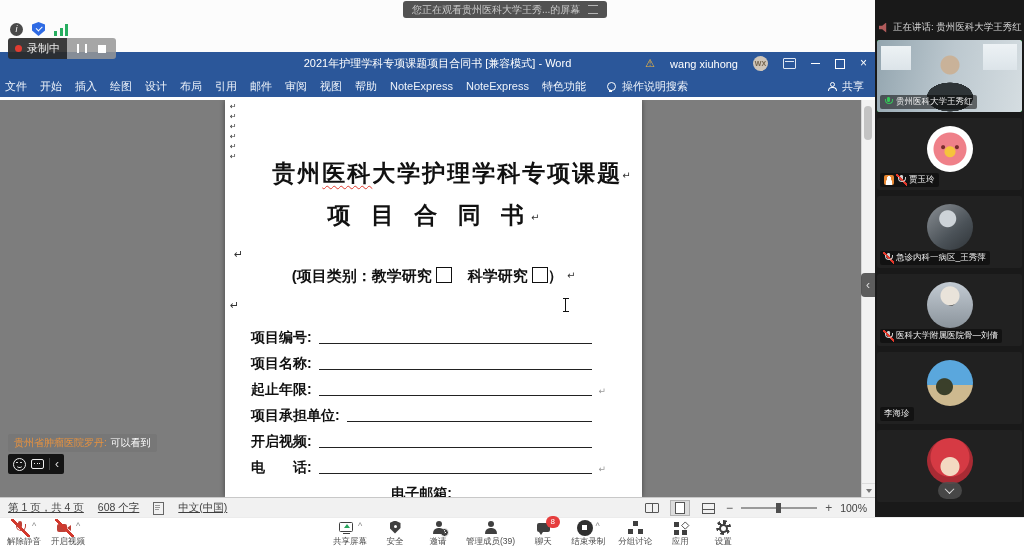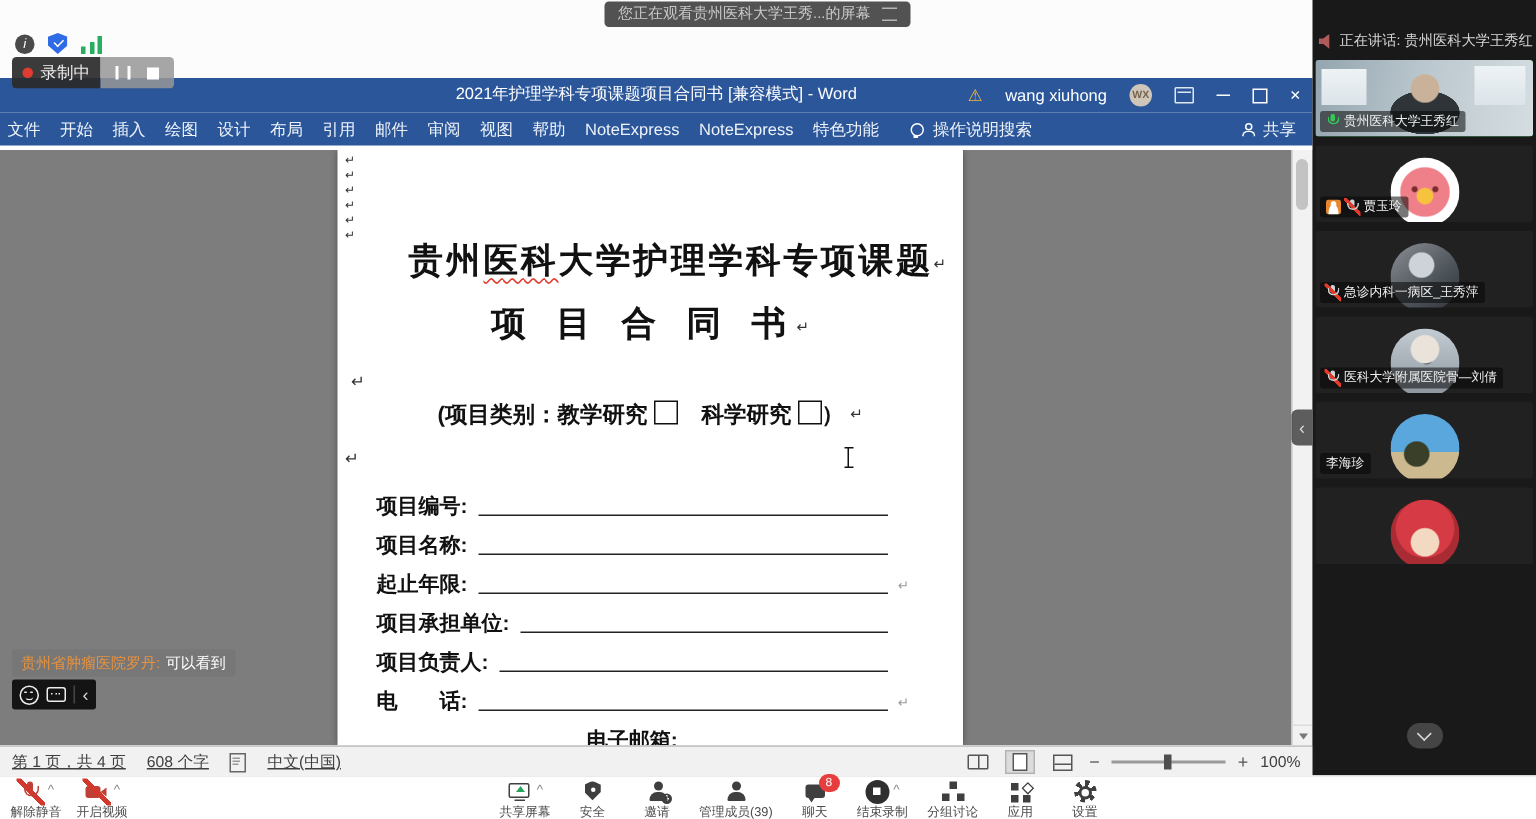--- a/index.html
+++ b/index.html
@@ -103,21 +103,21 @@
      linear-gradient(#eee,#eee) 2px 3px/1px 1px no-repeat,
      linear-gradient(#eee,#eee) 4.5px 3px/1px 1px no-repeat,
      linear-gradient(#eee,#eee) 7px 3px/1px 1px no-repeat;}
   .cap-sep{width:1px;height:12px;background:#474747;}
   .cap-chev{font-size:12px;line-height:20px;color:#ddd;}
   
   .sidebar{position:absolute;right:0;top:0;width:149px;height:517px;background:#191919;}
   .speak-row{position:absolute;left:4px;top:21px;right:2px;display:flex;align-items:center;gap:4px;font-size:9.5px;color:#d6d6d6;white-space:nowrap;overflow:hidden;}
   .spk-ic{width:10px;height:10px;flex:none;background:#b05b5b;clip-path:polygon(0 32%,32% 32%,72% 0,72% 100%,32% 68%,0 68%);}
   .tiles{position:absolute;left:2px;top:40px;width:145px;}
-  .tile{height:51px;background:#212121;margin-bottom:6px;position:relative;border-radius:2px;overflow:hidden;}
+  .tile{height:72px;background:#212121;margin-bottom:6px;position:relative;border-radius:2px;overflow:hidden;}
   .tile.speaking{box-shadow:0 0 0 1.5px #2ec452 inset;}
   .video-bg{position:absolute;inset:0;border-radius:2px;background-image:
       radial-gradient(circle,#c9b299 0 9px,transparent 10px),
       radial-gradient(ellipse,#2e3437 0 60%,transparent 61%),
       linear-gradient(#edf2f5,#dce4e9),
       linear-gradient(#edf2f5,#dce4e9),
       linear-gradient(100deg,#93a5af,#bcc8cf 50%,#d5dde1);
     background-repeat:no-repeat;
     background-size:20px 20px,54px 34px,30px 24px,34px 26px,100% 100%;
     background-position:50% 28%,50% 105%,4px 6px,106px 4px,0 0;}
@@ -271,21 +271,21 @@
             <div class="frow">
               <span class="lbl">起止年限:</span>
               <span class="ul"></span>
               <span class="pmark">↵</span>
             </div>
             <div class="frow">
               <span class="lbl">项目承担单位:</span>
               <span class="ul"></span>
             </div>
             <div class="frow">
-              <span class="lbl">项目负责人:</span>
+              <span class="lbl">开启视频:</span>
               <span class="ul"></span>
             </div>
             <div class="frow">
               <span class="lbl">电　　话:</span>
               <span class="ul"></span>
               <span class="pmark">↵</span>
             </div>
             <div class="frow">
               <span class="lbl">电子邮箱:</span>
             </div>

